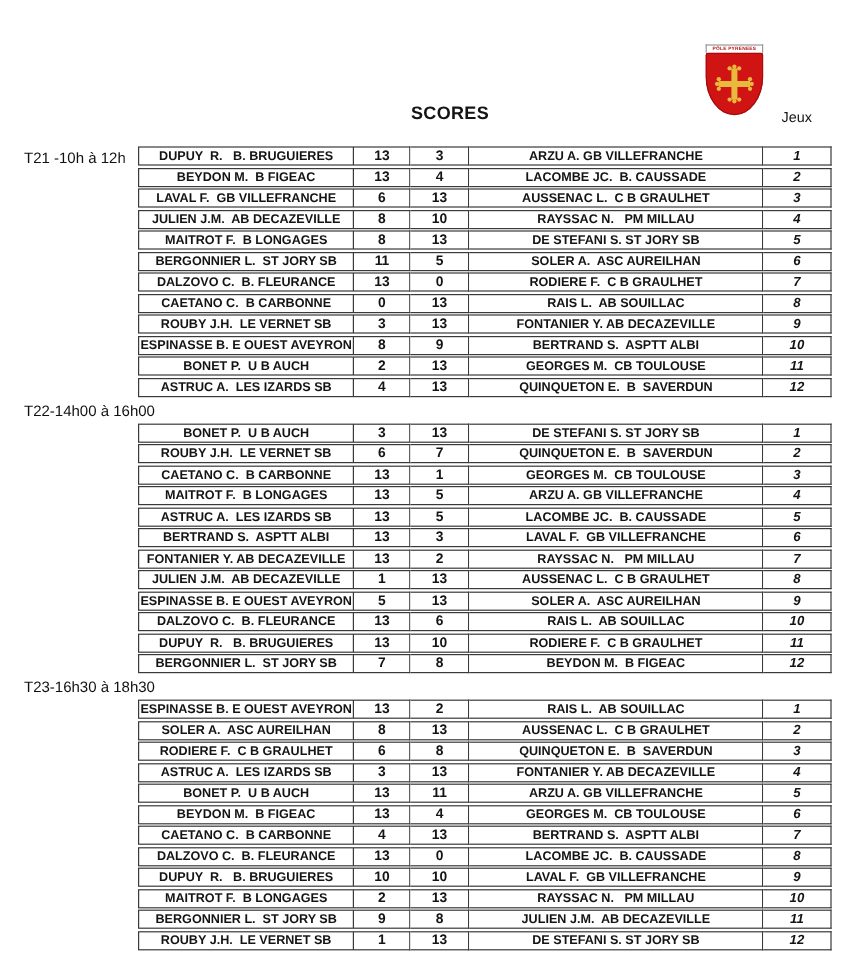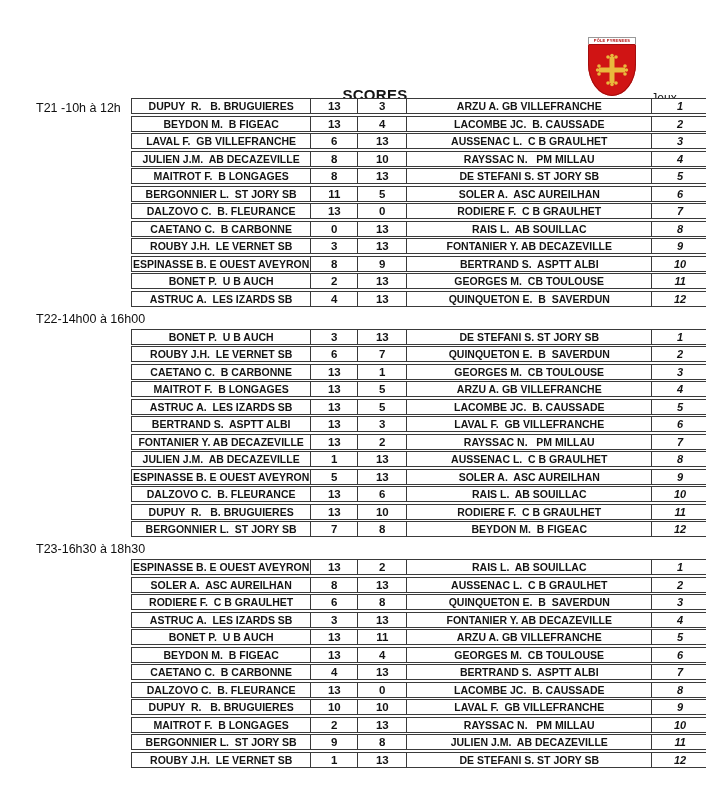--- a/index.html
+++ b/index.html
@@ -16,21 +16,21 @@
                  font-weight:bold; letter-spacing:.2px; white-space:nowrap; overflow:hidden; }
   .logo-shield { width:48px; height:52px; background:#d01414;
                  border-radius:2px 2px 50% 50% / 2px 2px 62% 62%;
                  display:flex; align-items:center; justify-content:center;
                  box-shadow:inset 0 0 0 1px #a30d0d; }
 
   .scores-heading { position:absolute; top:86px; left:275px; width:200px; text-align:center;
                     font-size:15px; font-weight:bold; letter-spacing:.3px; }
   .jeux-label { position:absolute; top:91px; left:635px; width:58px; text-align:center; font-size:12px; }
 
-  .sections { position:absolute; top:96px; left:0; width:626px;padding-left:16px; }
+  .sections { position:absolute; top:120px; left:0; width:626px; }
   .section { position:relative; }
   .time-label { font-size:12.5px; margin:5px 0 3px 20px; white-space:nowrap; color:#101010; }
   .section:first-child .time-label { position:absolute; top:3px; left:20px; width:84px;
                                      margin:0; overflow:hidden; }
   .section:first-child .match-table { margin-top:2px; }
 
   .match-table { margin-left:103px; width:590px; }
   .m-row { display:flex; height:16px; margin-bottom:1.5px; }
   .cell { box-sizing:border-box; border:1px solid #3a3a3a; border-left:none; background:#fff;
           font-size:10.5px; font-weight:bold; display:flex; align-items:center; justify-content:center;

